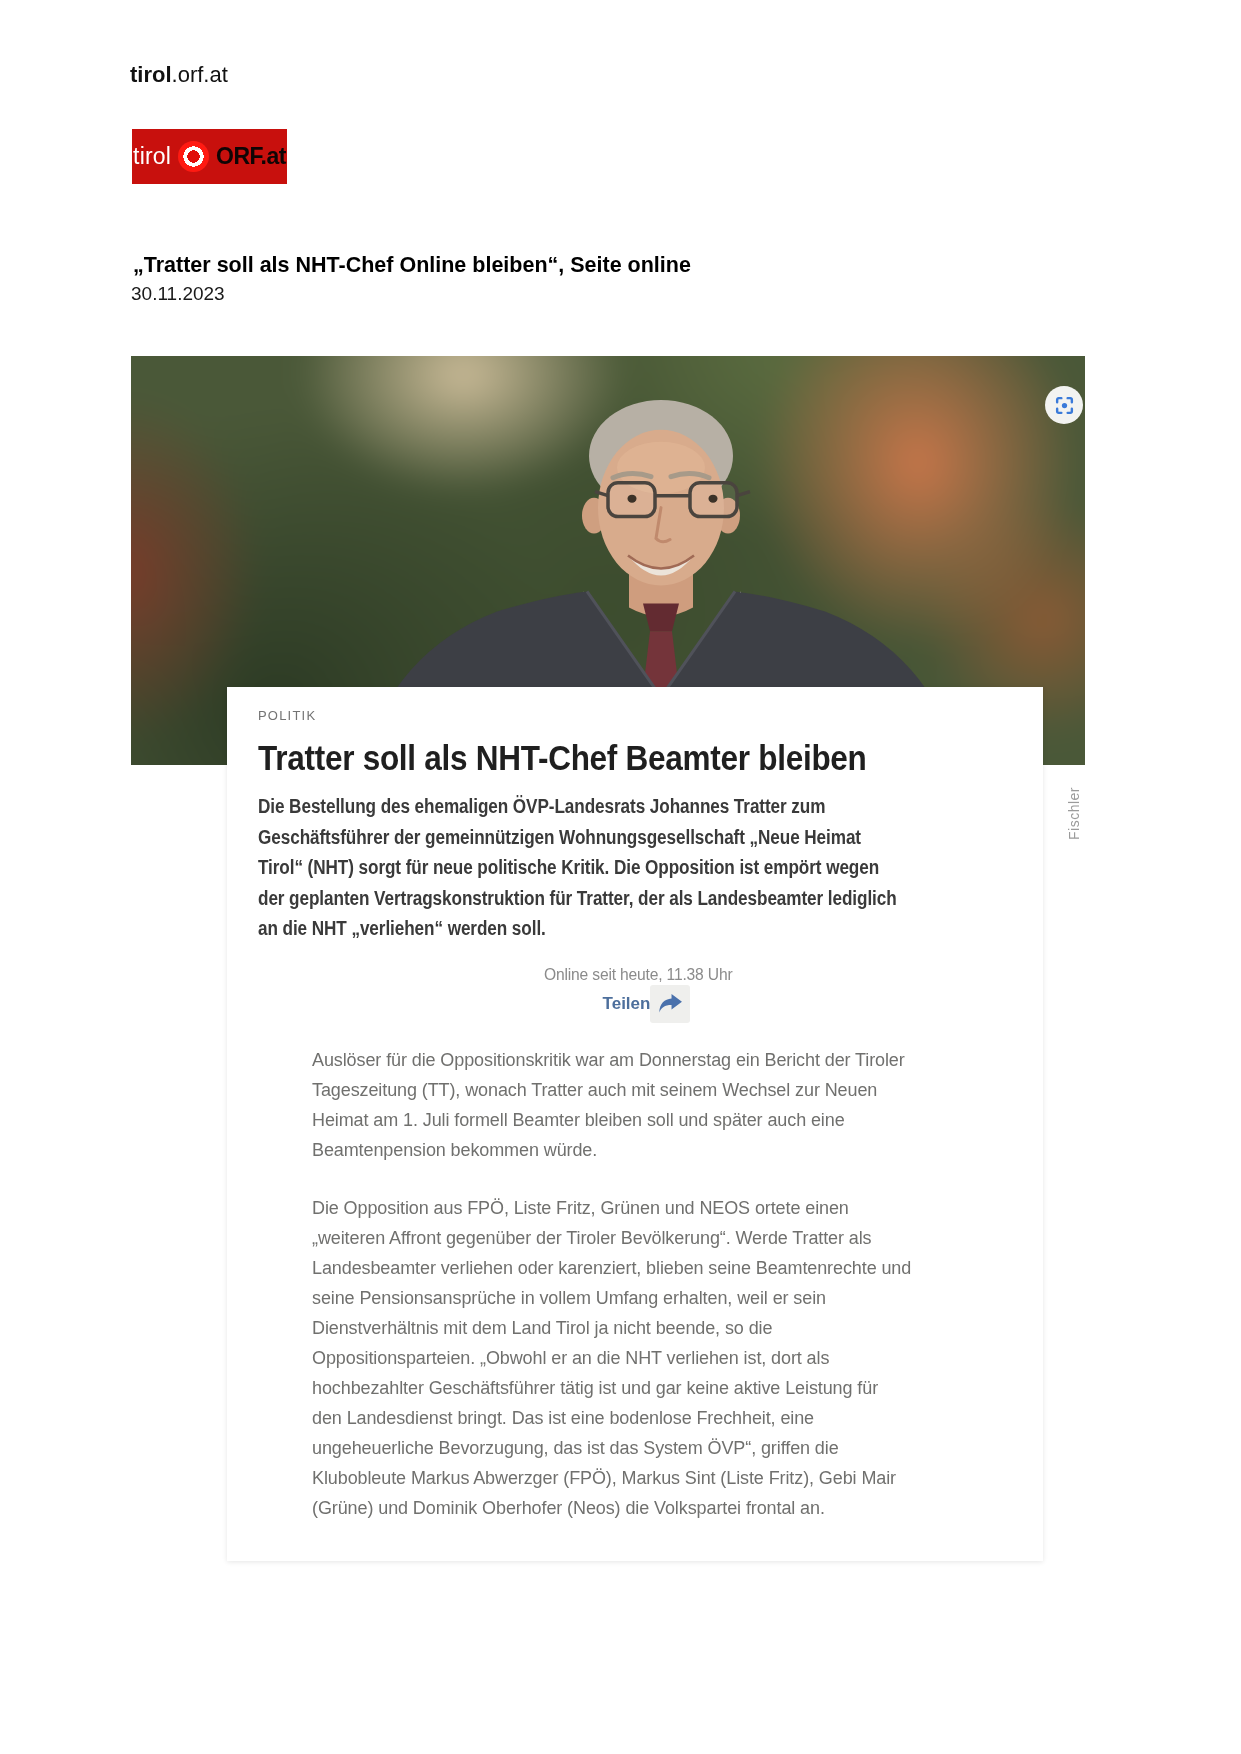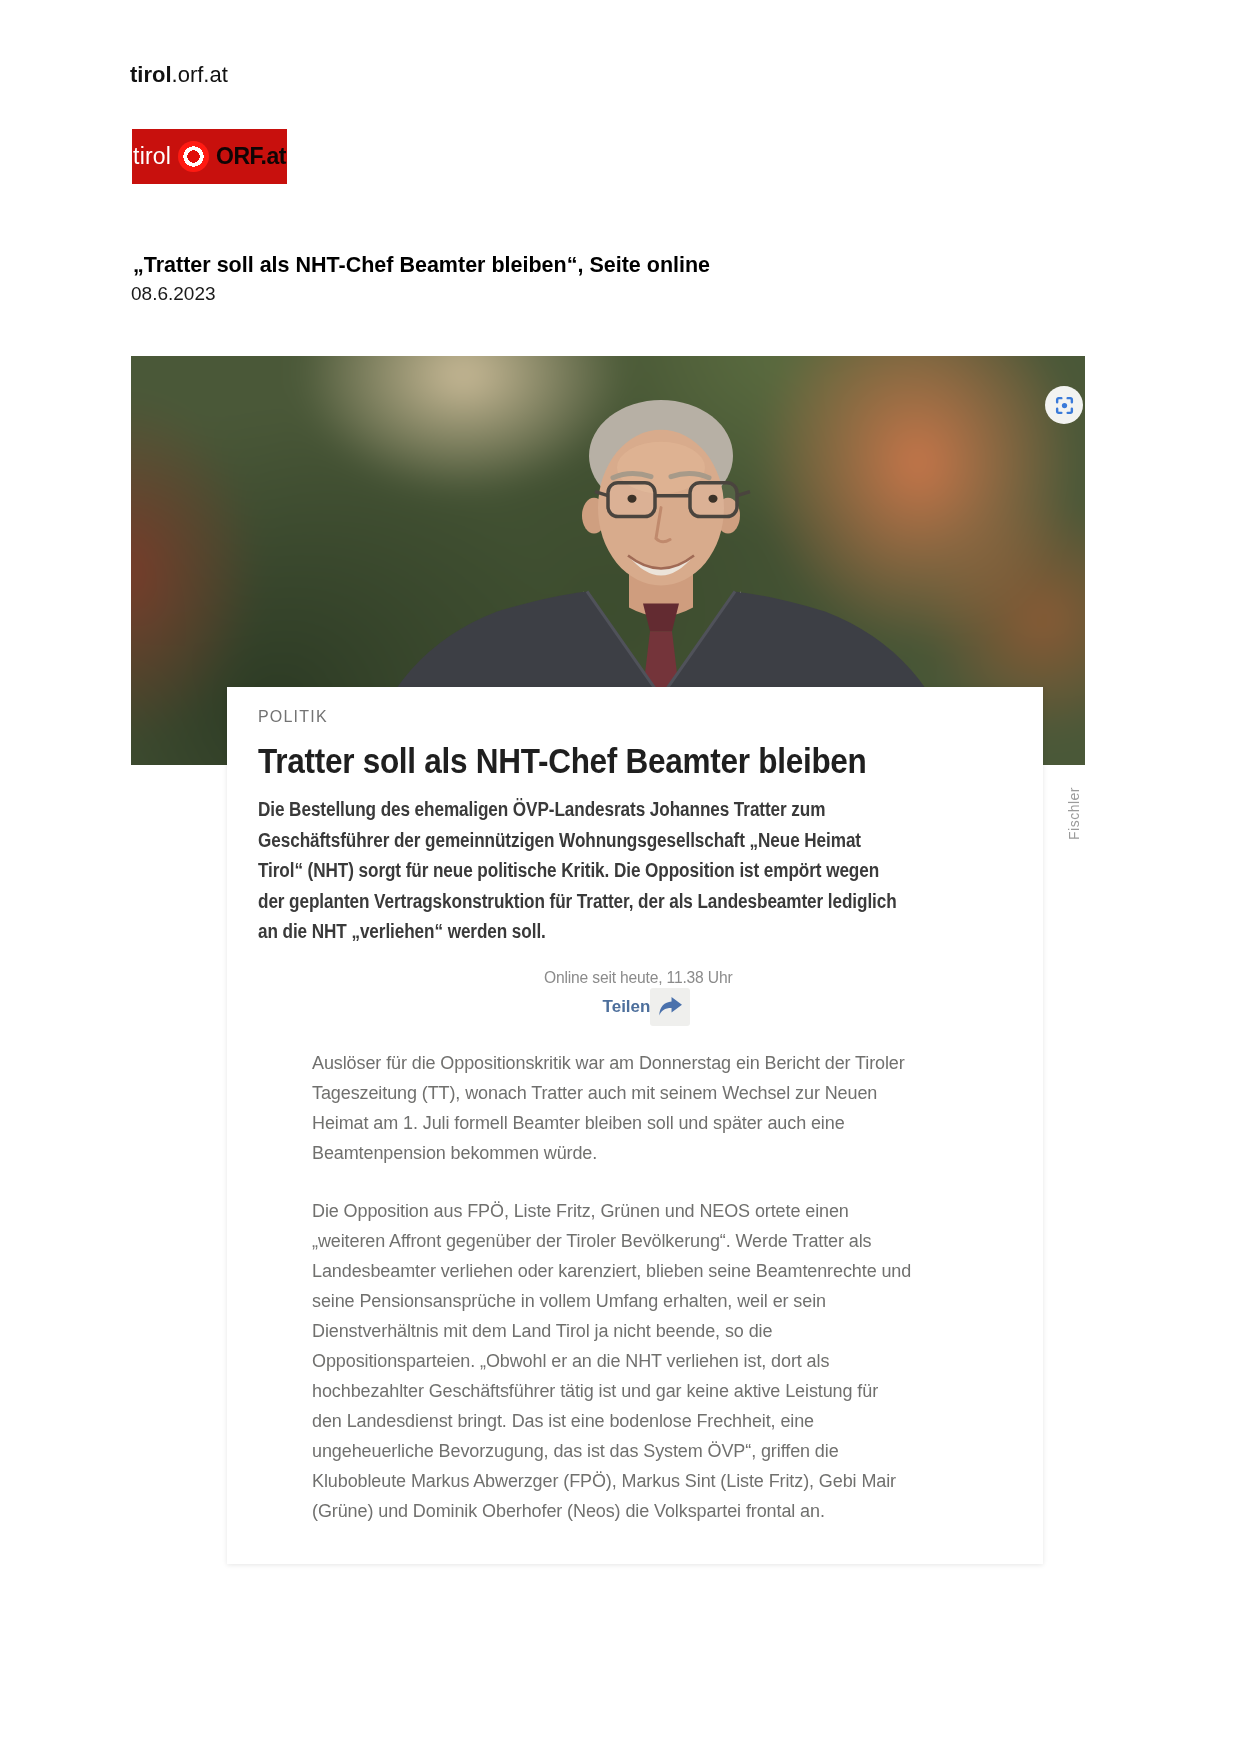--- a/index.html
+++ b/index.html
@@ -41,21 +41,21 @@
     border-radius:50%; background:rgba(255,255,255,0.93); display:flex; align-items:center;
     justify-content:center; cursor:pointer; padding:0; }
 
   
   .photo-credit { position:absolute; left:1066px; top:787px; writing-mode:vertical-rl;
     transform:rotate(180deg); color:#9b9b9b; font-size:14px; letter-spacing:0.5px; }
 
   
   .card { position:absolute; left:227px; top:687px; width:816px; background:#ffffff;
     box-shadow:0 1px 5px rgba(0,0,0,0.10); padding:21px 8px 10px 31px; z-index:2; }
-  .category { font-size:16px; color:#737373; letter-spacing:1.2px; }
+  .category { font-size:13px; color:#737373; letter-spacing:1.2px; }
   .headline { margin-top:15px; font-size:35px; font-weight:700; color:#1f1f1f;
     letter-spacing:-0.3px; width:745px; transform:scaleX(0.90); transform-origin:left top; }
   .lead { margin-top:13px; font-size:19.5px; font-weight:700; color:#3a3a3a;
     line-height:30.5px; width:732px; letter-spacing:-0.1px;
     transform:scaleX(0.88); transform-origin:left top; }
   .share-row { margin-top:21px; width:777px; display:flex; align-items:center; justify-content:space-between;flex-direction:column; }
   .published { font-size:17px; color:#8b8b8b; letter-spacing:-0.2px;
     transform:scaleX(0.92); transform-origin:left center; }
   .share-btn { display:flex; align-items:center; gap:0; background:none; border:none; cursor:pointer; padding:0; }
   .share-label { font-size:17px; font-weight:700; color:#4d6f9c; }
@@ -76,22 +76,22 @@
 <div class="page">
 
   <div class="site-label"><span class="b">tirol</span><span>.orf.at</span></div>
 
   <div class="orf-logo">
     <span class="tirol">tirol</span>
     <span class="orf-eye"></span>
     <span class="orfat">ORF.at</span>
   </div>
 
-  <div class="doc-title">„Tratter soll als NHT-Chef Beamter bleiben“, Seite online</div>
-  <div class="doc-date">08.6.2023</div>
+  <div class="doc-title">„Tratter soll als NHT-Chef Online bleiben“, Seite online</div>
+  <div class="doc-date">30.11.2023</div>
 
   <div class="photo">
     <div class="photo-bg"></div>
     <svg class="person" viewBox="0 0 954 410" preserveAspectRatio="none">
 
       <ellipse cx="530" cy="100" rx="72" ry="56" fill="#b7b0a5"></ellipse>
 
       <ellipse cx="463" cy="160" rx="12" ry="18" fill="#cf9f80"></ellipse>
       <ellipse cx="597" cy="160" rx="12" ry="18" fill="#cf9f80"></ellipse>
 

